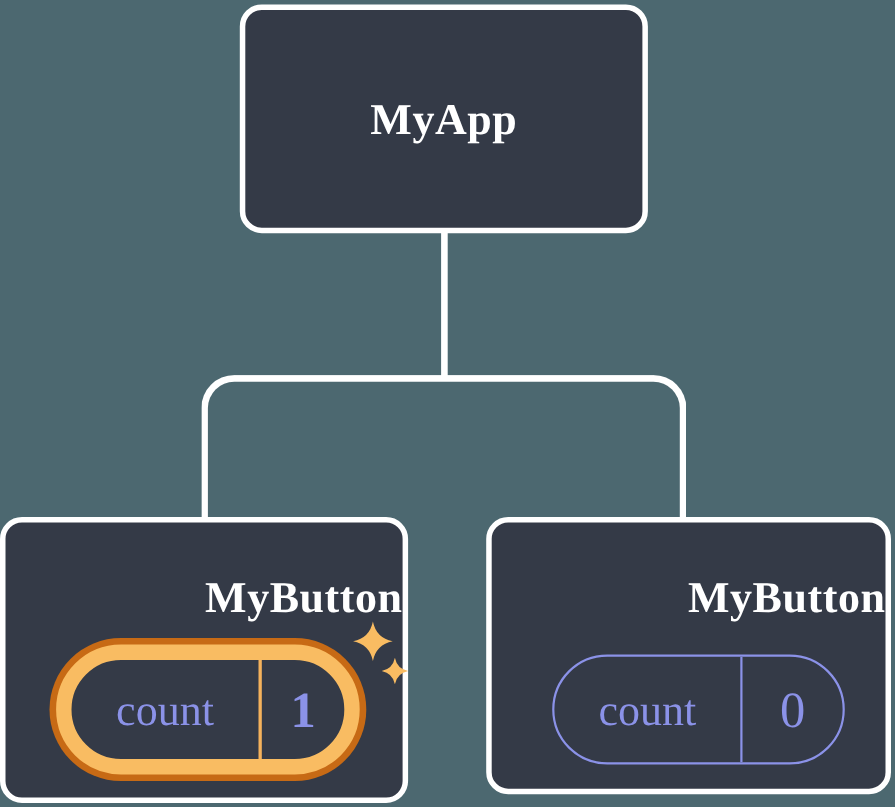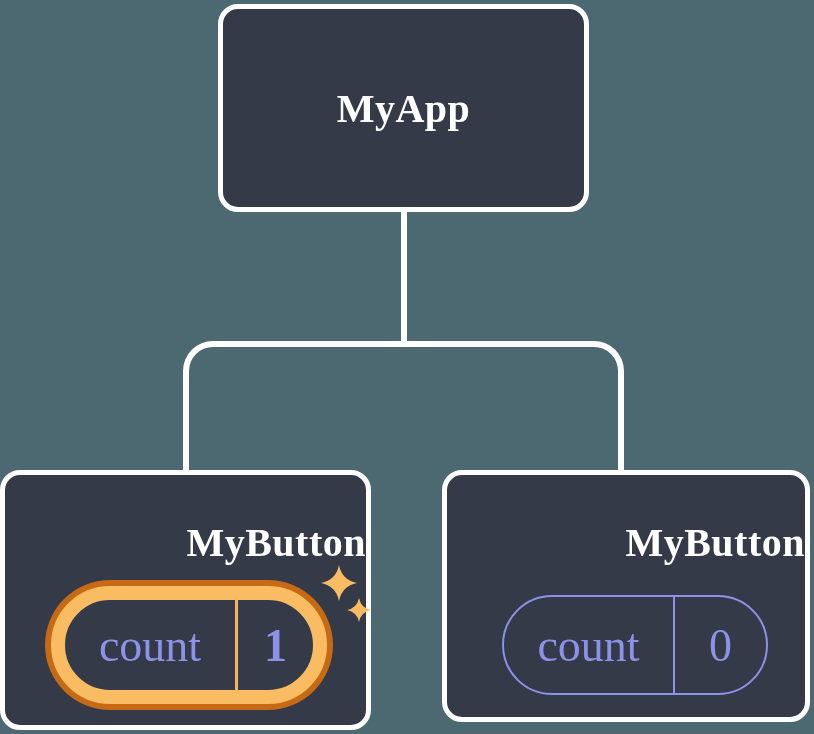--- a/index.html
+++ b/index.html
@@ -75,21 +75,21 @@
     box-shadow: 0 0 0 6px var(--highlight-orange-dark);
   }
   #state-pill-right {
     left: 55px; top: 120px; width: 266px; height: 100px;
     border: 2.5px solid var(--accent-purple);
   }
   .pill-cell {
     display: flex; align-items: center; justify-content: center;
     color: var(--accent-purple);
   }
-  .pill-name  { font-size: 46px; }
+  .pill-name  { font-size: 40px; }
   .pill-value { font-size: 46px; }
   #state-pill-left  .pill-name  { width: 170px; }
   #state-pill-left  .pill-value { flex: 1; font-weight: 700; }
   #state-pill-right .pill-name  { width: 169px; }
   #state-pill-right .pill-value { flex: 1; font-weight: 400; }
   .pill-divider { width: 3px; }
   #state-pill-left  .pill-divider { background: var(--divider-gold); }
   #state-pill-right .pill-divider { width: 2px; background: var(--accent-purple); }
   #sparkles {
     position: absolute;

